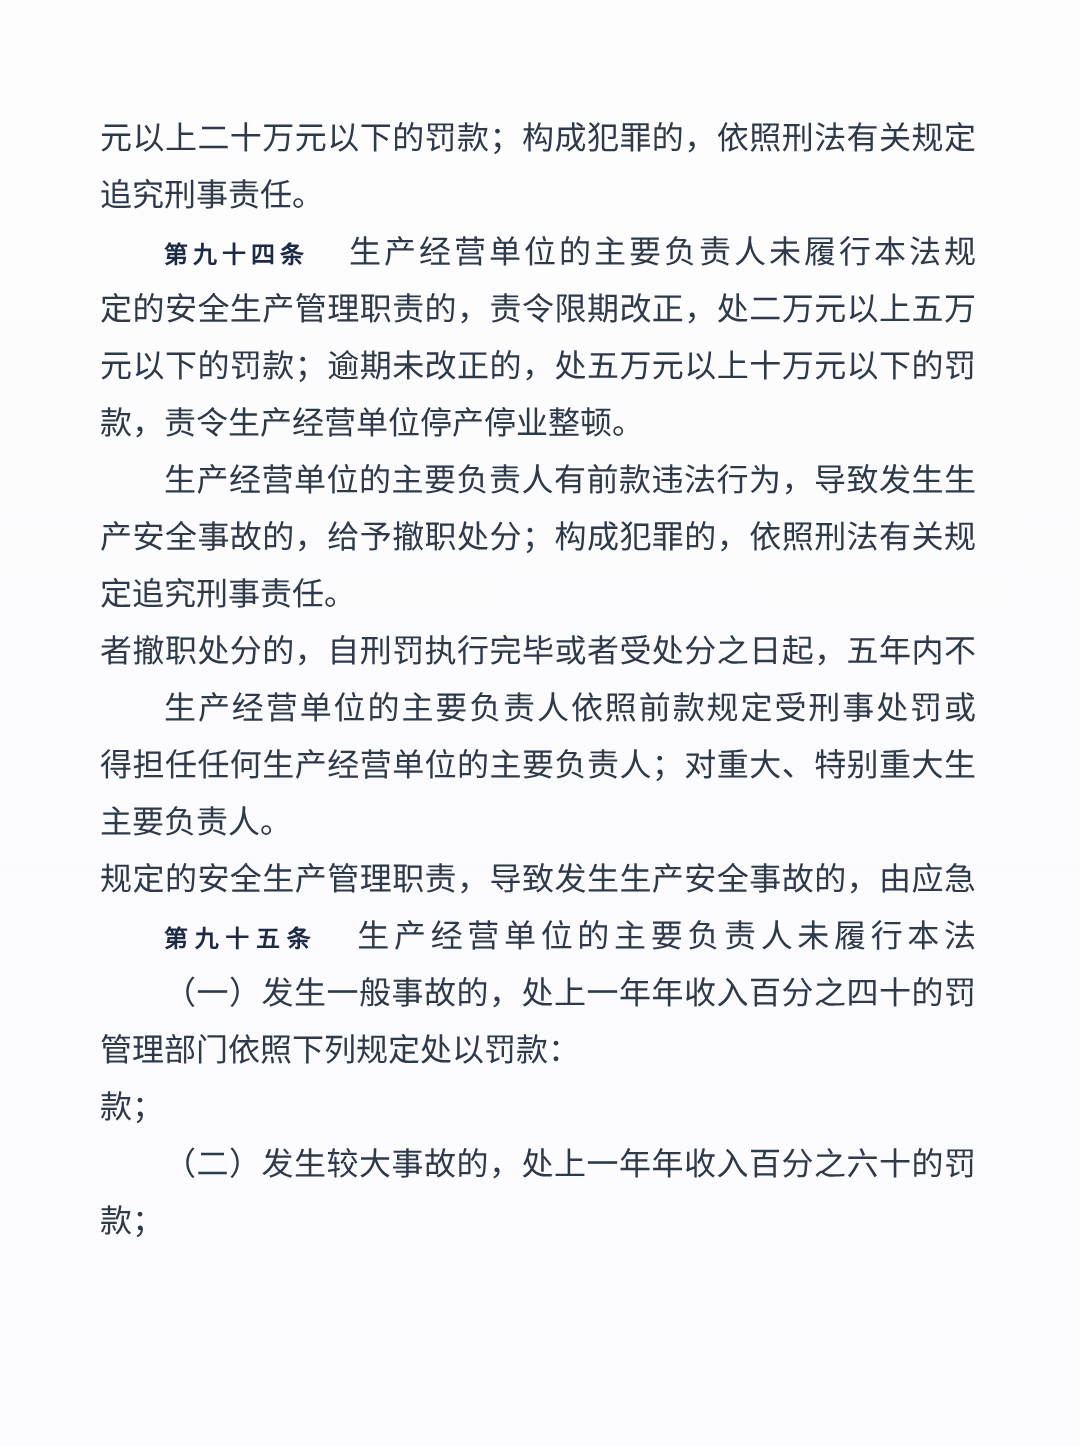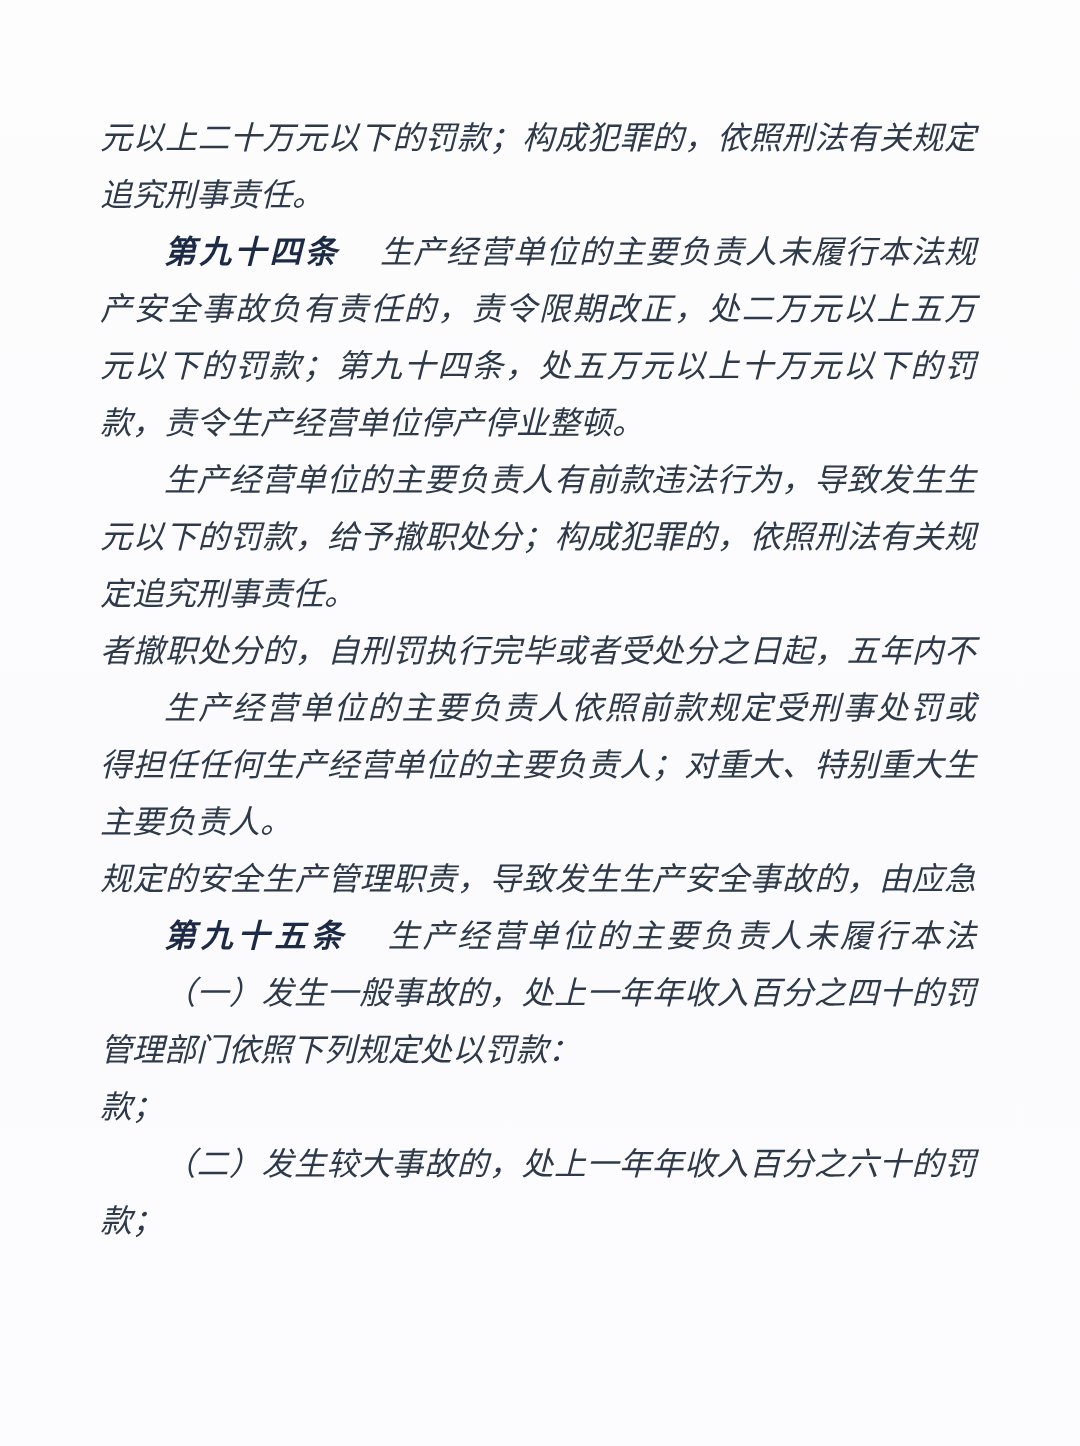--- a/index.html
+++ b/index.html
@@ -12,21 +12,20 @@
     background: #fcfcfd;
     overflow: hidden;
     font-family: "Liberation Serif", "DejaVu Serif", serif;
   }
   .page {
     box-sizing: border-box;
     width: 1080px;
     height: 1446px;
     padding: 110px 100px 0 100px;
     background: linear-gradient(180deg, #fdfdfe 0%, #fbfbfd 60%, #fcfcfe 100%);
-    font-style: italic;
   }
   .textcol {
     width: 876px;
   }
   .line {
     width: 876px;
     height: 57px;
     line-height: 57px;
     font-size: 32px;
     color: #2e3a4a;
@@ -39,42 +38,42 @@
     text-align: left;
     text-align-last: left;
   }
   .line.indent {
     box-sizing: border-box;
     padding-left: 64px;
   }
   .artnum {
     font-family: "Liberation Sans", "DejaVu Sans", sans-serif;
     font-weight: 700;
-    font-size: 32px;
+    font-size: 24px;
     color: #1c2a45;
     margin-right: 40px;
     letter-spacing: 2px;
   }
 </style>
 </head>
 <body>
 
 <div class="page">
   <div class="textcol">
 
     <div class="line">元以上二十万元以下的罚款；构成犯罪的，依照刑法有关规定</div>
     <div class="line end">追究刑事责任。</div>
 
     <div class="line indent"><span class="artnum">第九十四条</span><span>生产经营单位的主要负责人未履行本法规</span></div>
-    <div class="line">产安全事故负有责任的，责令限期改正，处二万元以上五万</div>
-    <div class="line">元以下的罚款；第九十四条，处五万元以上十万元以下的罚</div>
+    <div class="line">定的安全生产管理职责的，责令限期改正，处二万元以上五万</div>
+    <div class="line">元以下的罚款；逾期未改正的，处五万元以上十万元以下的罚</div>
     <div class="line end">款，责令生产经营单位停产停业整顿。</div>
 
     <div class="line indent">生产经营单位的主要负责人有前款违法行为，导致发生生</div>
-    <div class="line">元以下的罚款，给予撤职处分；构成犯罪的，依照刑法有关规</div>
+    <div class="line">产安全事故的，给予撤职处分；构成犯罪的，依照刑法有关规</div>
     <div class="line end">定追究刑事责任。</div>
 
     <div class="line">者撤职处分的，自刑罚执行完毕或者受处分之日起，五年内不</div>
     <div class="line indent">生产经营单位的主要负责人依照前款规定受刑事处罚或</div>
     <div class="line">得担任任何生产经营单位的主要负责人；对重大、特别重大生</div>
     <div class="line end">主要负责人。</div>
 
     <div class="line">规定的安全生产管理职责，导致发生生产安全事故的，由应急</div>
     <div class="line indent"><span class="artnum">第九十五条</span><span>生产经营单位的主要负责人未履行本法</span></div>
     <div class="line indent">（一）发生一般事故的，处上一年年收入百分之四十的罚</div>

